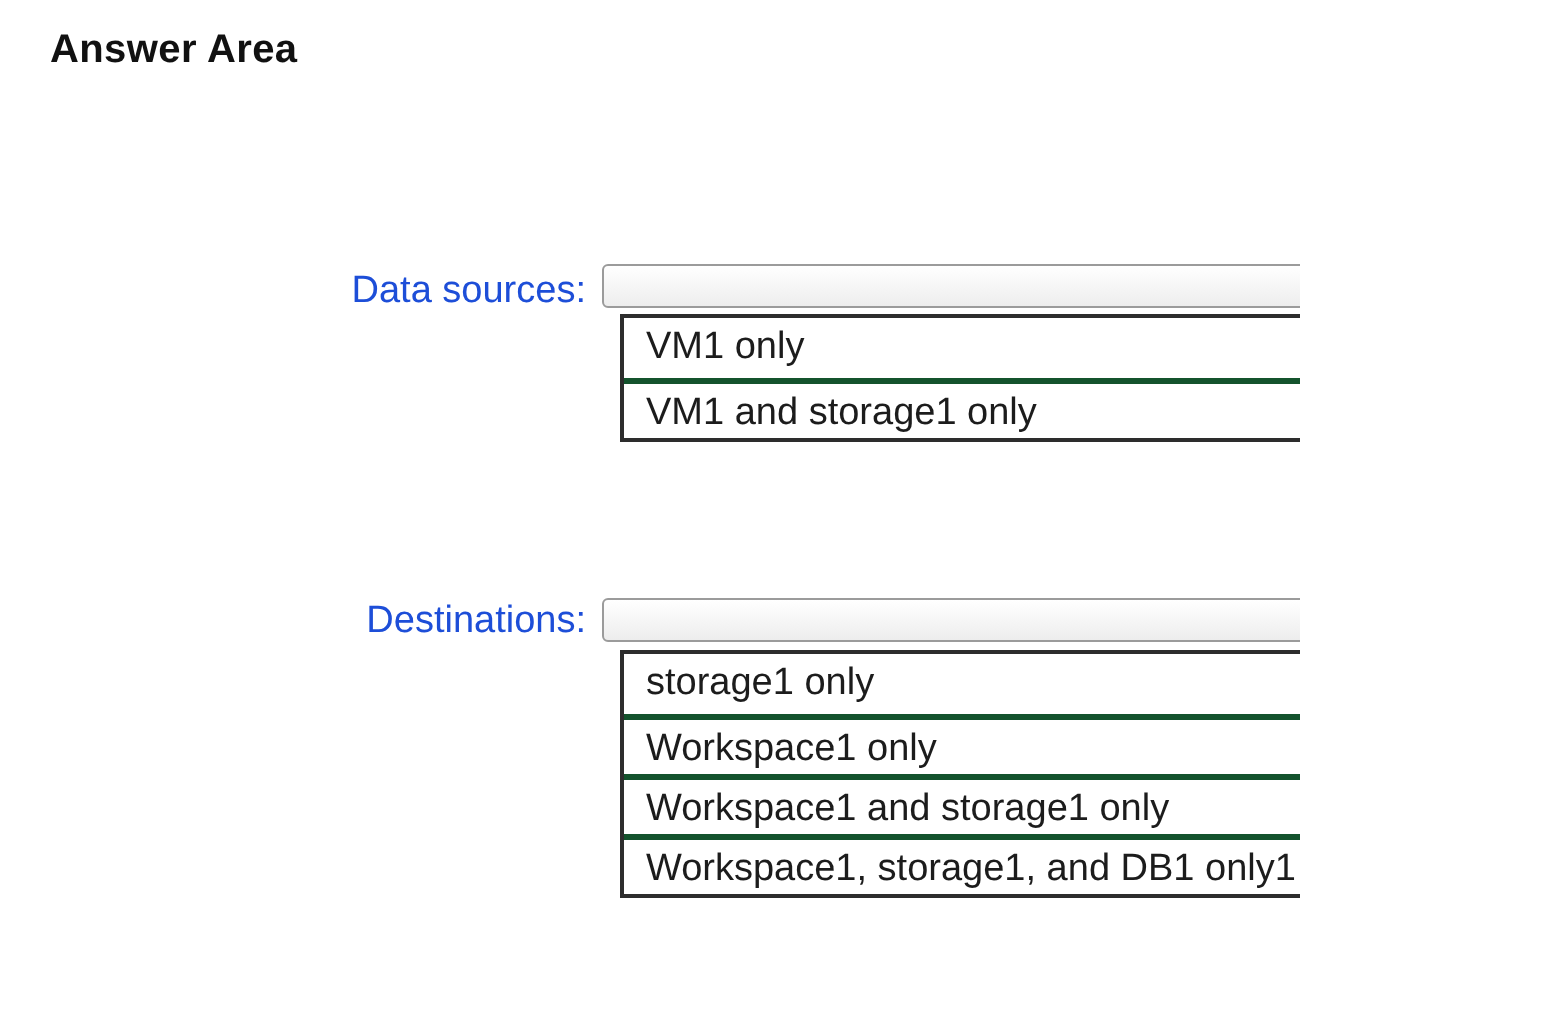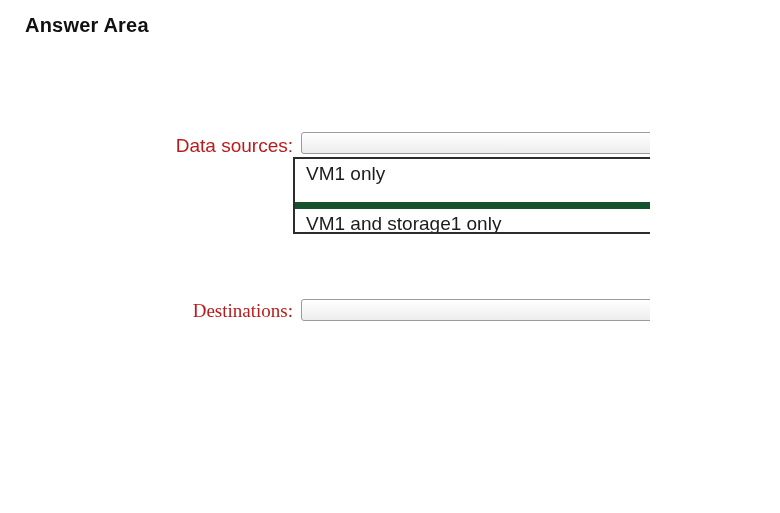--- a/index.html
+++ b/index.html
@@ -24,25 +24,25 @@
     color: #111111;
     letter-spacing: 0.2px;
   }
   .field-label {
     position: absolute;
     width: 233px;
     left: 60px;
     text-align: right;
     font-size: 19px;
     line-height: 22px;
-    color: #b91c1c;
+    color: #1d4ed8;
     white-space: nowrap;
   }
   .label-1 { top: 135px; }
-  .label-2 { top: 300px; font-family: Liberation Serif, serif; }
+  .label-2 { top: 300px; }
 
   .combo {
     position: absolute;
     left: 301px;
     width: 383px;
     height: 22px;
     border: 1px solid #9b9b9b;
     border-radius: 3px;
     background: linear-gradient(#ffffff, #ededed);
     cursor: pointer;
@@ -77,42 +77,41 @@
   .tri-down {
     width: 0;
     height: 0;
     border-left: 6px solid transparent;
     border-right: 6px solid transparent;
     border-top: 7px solid #585858;
   }
 
   ul.options {
     position: absolute;
-    left: 293px;
+    left: 310px;
     width: 388px;
     list-style: none;
     border: 2px solid #2d2d2d;
     background: #ffffff;
   }
   .options-1 { top: 157px; }
   .options-2 { top: 325px; }
   ul.options li {
     height: 30px;
     line-height: 30px;
     padding-left: 11px;
     font-size: 19px;
     color: #1c1c1c;
     white-space: nowrap;
     overflow: hidden;
     cursor: pointer;
     background: #ffffff;
   }
   ul.options li + li {
-    border-top: 7px solid #14532d;
-    margin-top: 13px;
+    border-top: 3px solid #14532d;
   }
 </style>
 </head>
 <body>
 
 <div class="canvas">
 
   <div class="page-title">Answer Area</div>
 
   <div class="field-label label-1">Data sources:</div>
@@ -131,14 +130,20 @@
 
   <div class="field-label label-2">Destinations:</div>
 
   <div class="combo combo-2">
     <span class="combo-value"></span>
     <span class="combo-btn">
       <span class="tri-down"></span>
     </span>
   </div>
 
+  <ul class="options options-2">
+    <li>storage1 only</li>
+    <li>Workspace1 only</li>
+    <li>Workspace1 and storage1 only</li>
+    <li>Workspace1, storage1, and DB1 only1</li>
+  </ul>
 
 </div>
 
 </body></html>

